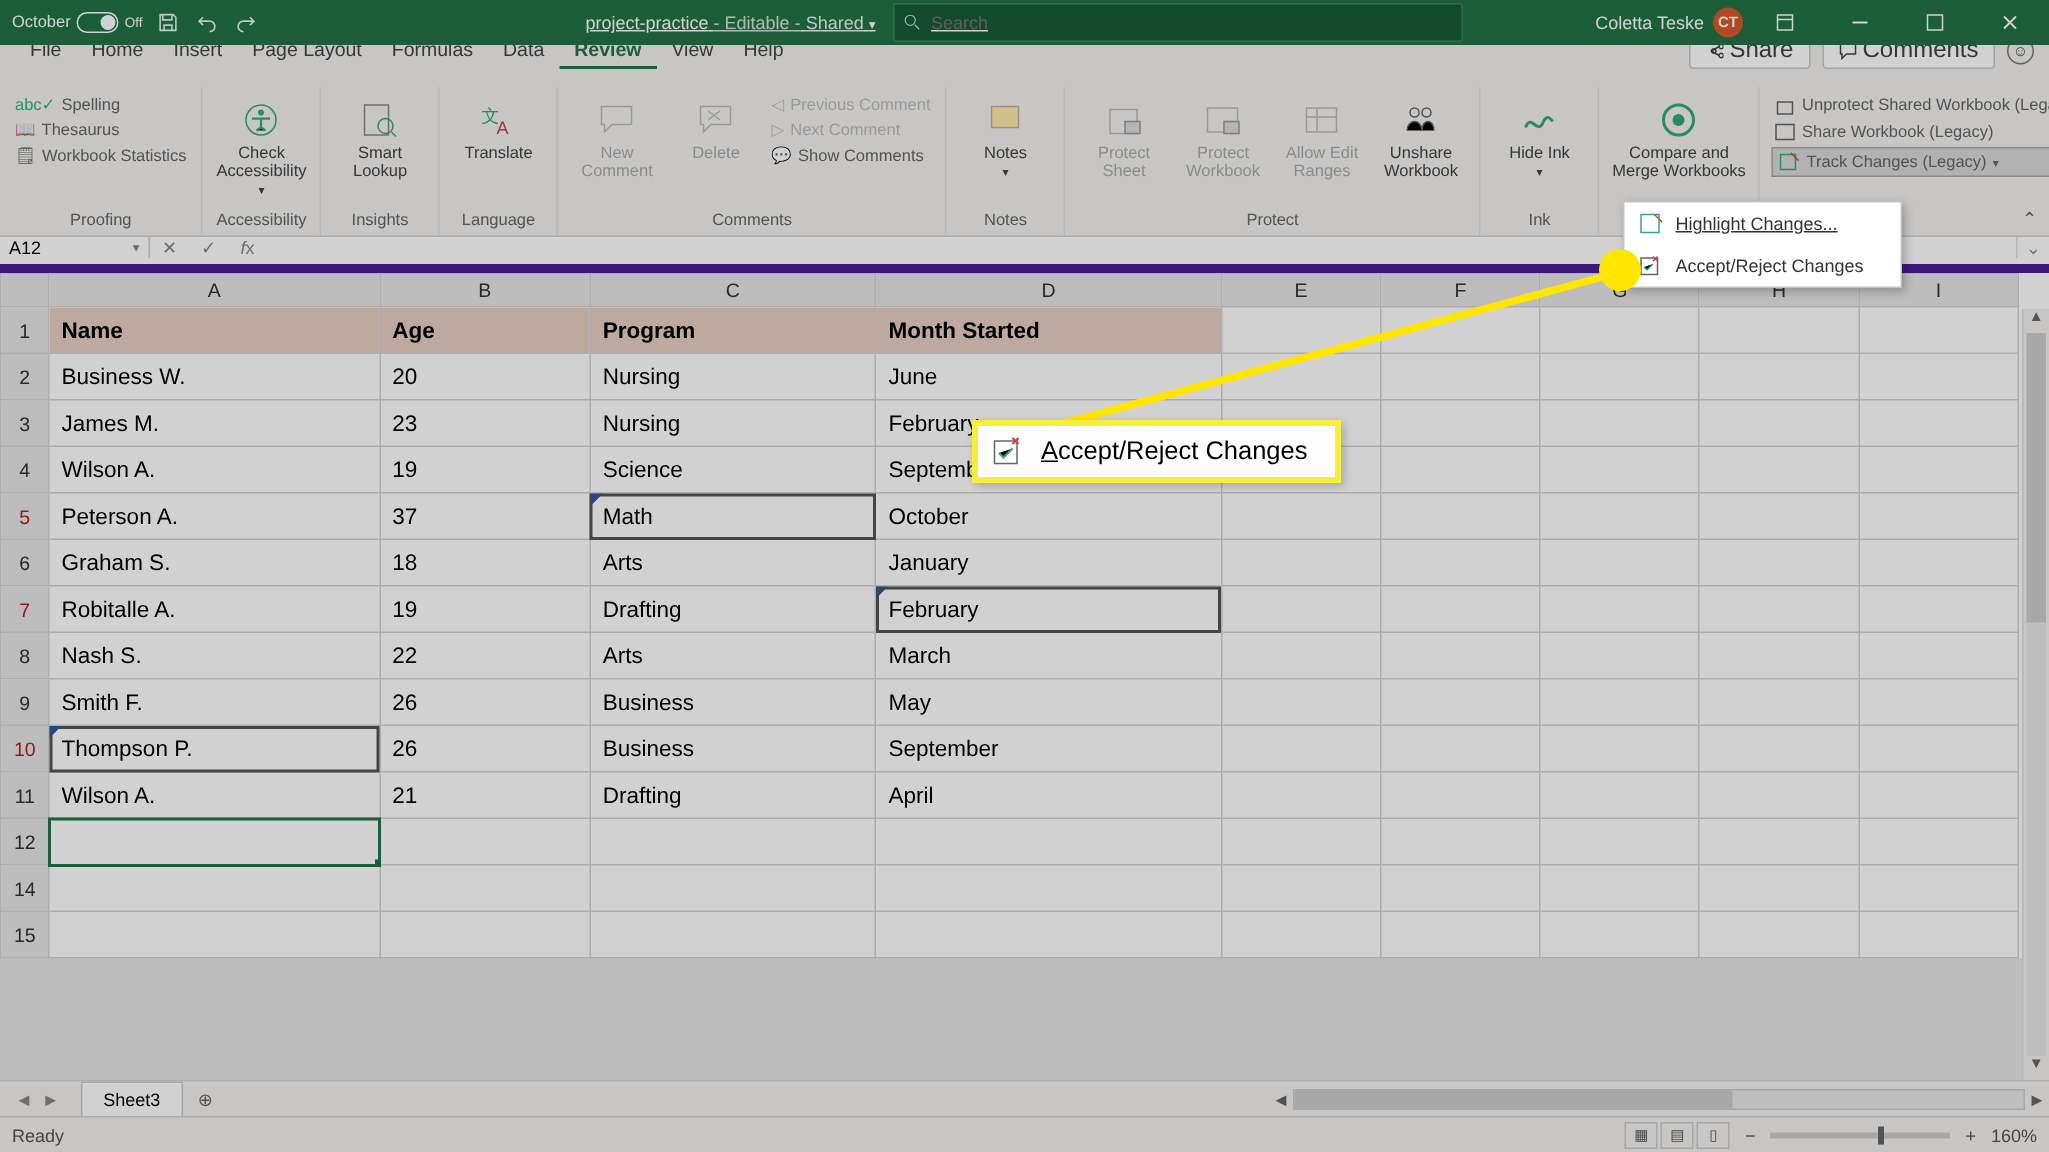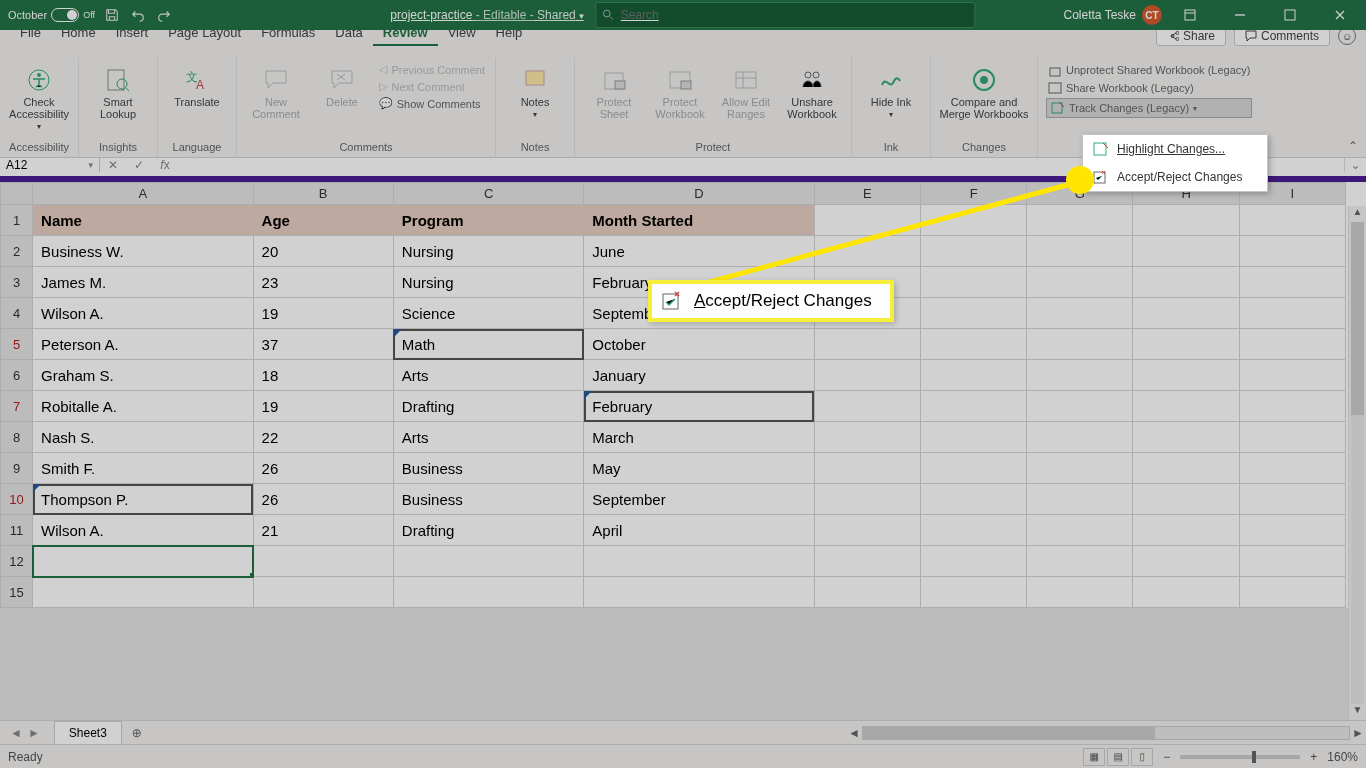--- a/index.html
+++ b/index.html
@@ -21,21 +21,21 @@
 .searchbox input { background:transparent; border:none; color:#fff; font-size:12px; outline:none; flex:1; }
 .titlebar .right { margin-left:auto; display:flex; align-items:center; gap:6px; padding-right:4px; }
 .user-badge { width:20px; height:20px; border-radius:50%; background:#d85a2c; display:flex; align-items:center; justify-content:center; font-size:10px; font-weight:600; }
 .win-btn { width:44px; height:30px; display:flex; align-items:center; justify-content:center; }
 
 
 .tabs-row { height: 28px; background: #f3f2f1; display:flex; align-items:flex-end; padding: 12px 10px; gap: 18px; font-size: 13px; color:#444; }
 .tab { padding: 4px 10px; cursor: pointer; }
 .tab.active { color:#217346; border-bottom: 2px solid #217346; font-weight:600; }
 .tabs-right { margin-left:auto; display:flex; gap:8px; align-items:center; }
-.pill-btn { border:1px solid #c9c9c9; background:#fff; border-radius:3px; padding:2px 10px; font-size:12px; display:flex; align-items:center; gap:4px; }
+.pill-btn { border:1px solid #c9c9c9; background:#fff; border-radius:3px; padding:2px 10px; font-size:16px; display:flex; align-items:center; gap:4px; }
 .smiley { width:18px; height:18px; border:1.5px solid #777; border-radius:50%; display:flex; align-items:center; justify-content:center; font-size:10px; }
 
 
 .ribbon { height: 100px; background:#f3f2f1; border-bottom:1px solid #d4d4d4; display:flex; position:relative; }
 .ribbon-group { border-right:1px solid #e1e1e1; padding: 4px 8px 2px; display:flex; flex-direction:column; }
 .ribbon-group .controls { display:flex; gap:4px; flex:1; align-items:flex-start; }
 .ribbon-group .label { text-align:center; font-size:11px; color:#666; padding:2px 0; }
 .rb-btn-lg { display:flex; flex-direction:column; align-items:center; justify-content:flex-start; width:62px; gap:2px; font-size:11px; color:#444; text-align:center; padding-top:4px; }
 .rb-btn-lg.dim { color:#aaa; }
 .rb-icon { width:28px; height:28px; display:flex; align-items:center; justify-content:center; }
@@ -203,20 +203,39 @@
         </svg>
         <span>Comments</span>
       </div>
     <div class="smiley">☺</div>
   </div>
 </div>
 
 <div class="ribbon">
   <div class="ribbon-group">
     <div class="controls">
+      <div class="rb-stack">
+        <div class="rb-btn-sm">
+            <span style="color:#2b7">abc✓</span>
+            <span>Spelling</span>
+          </div>
+        <div class="rb-btn-sm">
+            <span>📖</span>
+            <span>Thesaurus</span>
+          </div>
+        <div class="rb-btn-sm">
+            <span>🗒</span>
+            <span>Workbook Statistics</span>
+          </div>
+      </div>
+    </div>
+    <div class="label">Proofing</div>
+  </div>
+  <div class="ribbon-group">
+    <div class="controls">
         <div class="rb-btn-lg">
           <div class="rb-icon">
             <svg width="26" height="26">
               <circle cx="13" cy="13" r="10" fill="none" stroke="#3a7"></circle>
               <circle cx="13" cy="8" r="2" fill="#3a7"></circle>
               <path stroke="#3a7" stroke-width="1.5" d="M7 12h12M13 12v6M10 20l3-2 3 2"></path>
             </svg>
           </div>
           <span>Check Accessibility</span>
           <span style="font-size:8px">▾</span>
@@ -550,20 +569,32 @@
           <td class="col-D">April</td>
           <td class="col-E"></td>
           <td class="col-F"></td>
           <td class="col-G"></td>
           <td class="col-H"></td>
           <td class="col-I"></td>
         </tr>
         <tr>
           <td class="rowhdr">12</td>
           <td class="col-A sel-cell sel-below"></td>
+          <td class="col-B"></td>
+          <td class="col-C"></td>
+          <td class="col-D"></td>
+          <td class="col-E"></td>
+          <td class="col-F"></td>
+          <td class="col-G"></td>
+          <td class="col-H"></td>
+          <td class="col-I"></td>
+        </tr>
+        <tr>
+          <td class="rowhdr">14</td>
+          <td class="col-A"></td>
           <td class="col-B"></td>
           <td class="col-C"></td>
           <td class="col-D"></td>
           <td class="col-E"></td>
           <td class="col-F"></td>
           <td class="col-G"></td>
           <td class="col-H"></td>
           <td class="col-I"></td>
         </tr>
         <tr>

